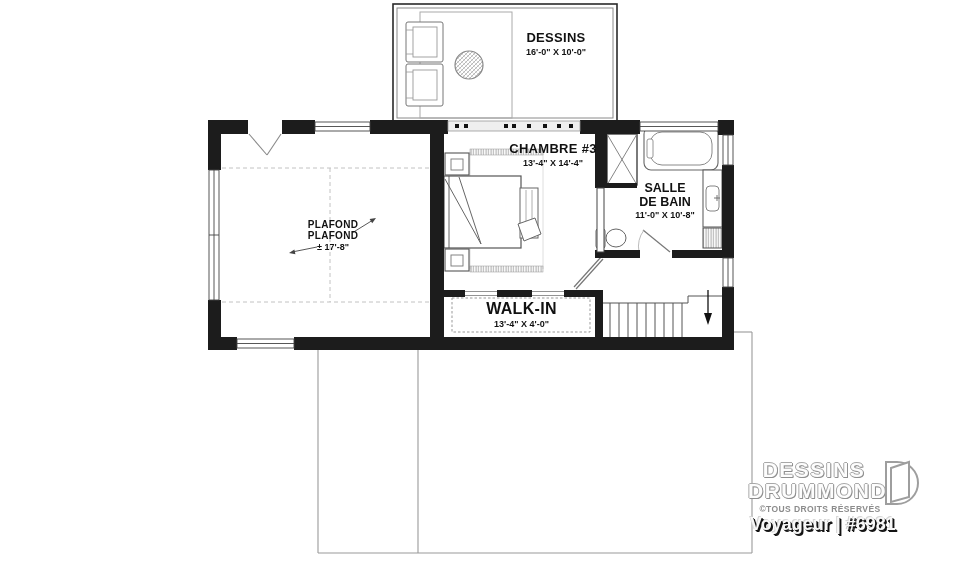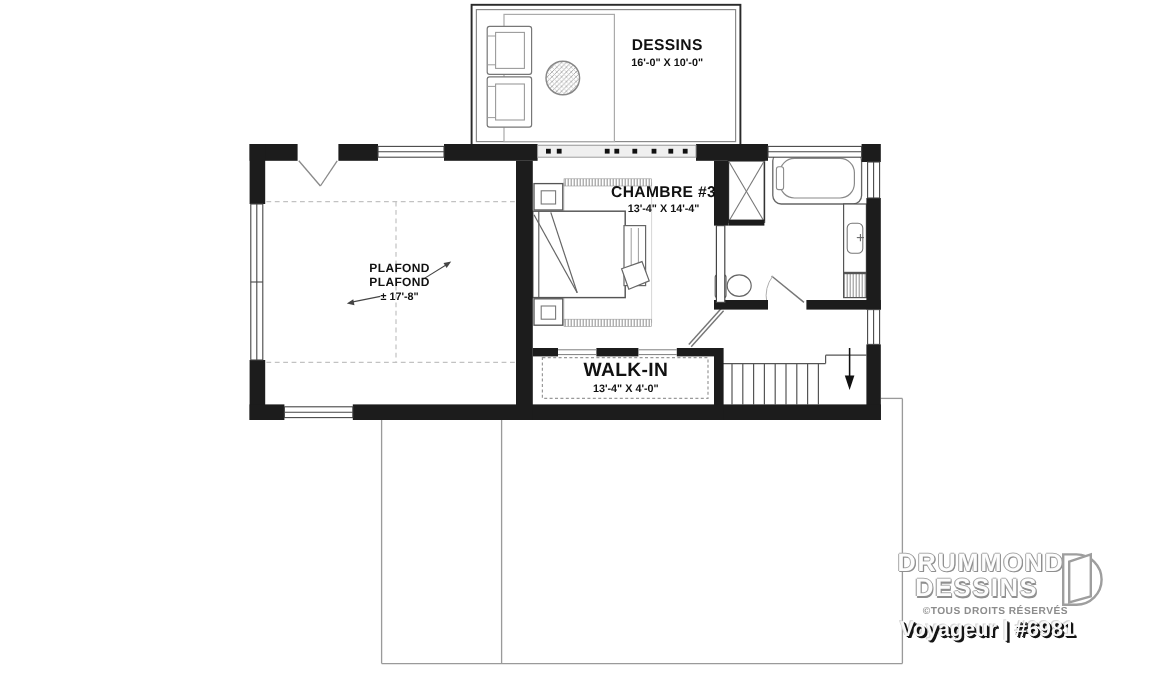--- a/index.html
+++ b/index.html
@@ -9,21 +9,21 @@
   .label{position:absolute;text-align:center;color:#111;line-height:1.12;}
   .room-name{font-weight:bold;font-size:13px;letter-spacing:.3px;}
   .room-name.small{font-size:10px;}
   .room-dims{font-weight:bold;font-size:9px;margin-top:1px;}
   .bain-name{font-weight:bold;font-size:12.5px;}
   
   .brand-name{position:absolute;left:748px;top:459px;width:132px;text-align:center;
      font-weight:bold;font-size:21px;line-height:21px;letter-spacing:1.5px;color:#fdfdfd;
      text-shadow:1px 1px 0 #8f8f8f,-1px 0 0 #a8a8a8,0 -1px 0 #a8a8a8,1px 0 0 #9a9a9a,0 1px 0 #9a9a9a;}
   .rights{position:absolute;left:750px;top:504px;width:140px;font-size:8.5px;font-weight:bold;
-     letter-spacing:.4px;color:#8c8c8c;text-align:right;}
+     letter-spacing:.4px;color:#8c8c8c;text-align:center;}
   .plan-title{position:absolute;left:750px;top:514px;width:196px;text-align:left;
      font-weight:bold;font-size:18px;color:#f8f8f8;
      text-shadow:2px 2px 0 #141414,1px 1px 0 #141414,-1px -1px 0 #d6d6d6;}
 </style>
 </head>
 <body>
 
 <div id="page">
 
 <svg width="960" height="569" viewBox="0 0 960 569">
@@ -234,41 +234,46 @@
     <line x1="532" y1="291.5" x2="564" y2="291.5"></line>
         <line x1="532" y1="295.5" x2="564" y2="295.5"></line>
   </g>
 </svg>
 
 <div class="label" style="left:493px;top:31px;width:126px;">
   <div class="room-name">DESSINS</div>
   <div class="room-dims">16'-0" X 10'-0"</div>
 </div>
 
-<div class="label" style="left:490px;top:153px;width:126px;">
+<div class="label" style="left:490px;top:142px;width:126px;">
   <div class="room-name">CHAMBRE #3</div>
   <div class="room-dims">13'-4" X 14'-4"</div>
 </div>
 
+<div class="label" style="left:615px;top:181px;width:100px;">
+  <div class="bain-name">SALLE</div>
+  <div class="bain-name">DE BAIN</div>
+  <div class="room-dims">11'-0" X 10'-8"</div>
+</div>
 
 <div class="label" style="left:283px;top:219px;width:100px;">
   <div class="room-name small">PLAFOND</div>
   <div class="room-name small">PLAFOND</div>
   <div class="room-dims">± 17'-8"</div>
 </div>
 
 <div class="label" style="left:459px;top:300px;width:125px;">
   <div class="room-name" style="font-size:16px;">WALK-IN</div>
   <div class="room-dims">13'-4" X 4'-0"</div>
 </div>
 
 <div>
   <div class="brand-name">
+    <div>DESSINS</div>
     <div>DRUMMOND</div>
-    <div>DESSINS</div>
   </div>
   <svg style="left:881px;top:457px;" width="50" height="50" viewBox="0 0 50 50">
     <path d="M5 5 h11 a21 21 0 0 1 0 42 h-11 z" fill="#fff" stroke="#9e9e9e" stroke-width="2"></path>
     <polygon points="10,11 28,5 28,40 10,45" fill="#fff" stroke="#9e9e9e" stroke-width="2"></polygon>
   </svg>
   <div class="rights">©TOUS DROITS RÉSERVÉS</div>
   <div class="plan-title">Voyageur | #6981</div>
 </div>
 
 </div>

